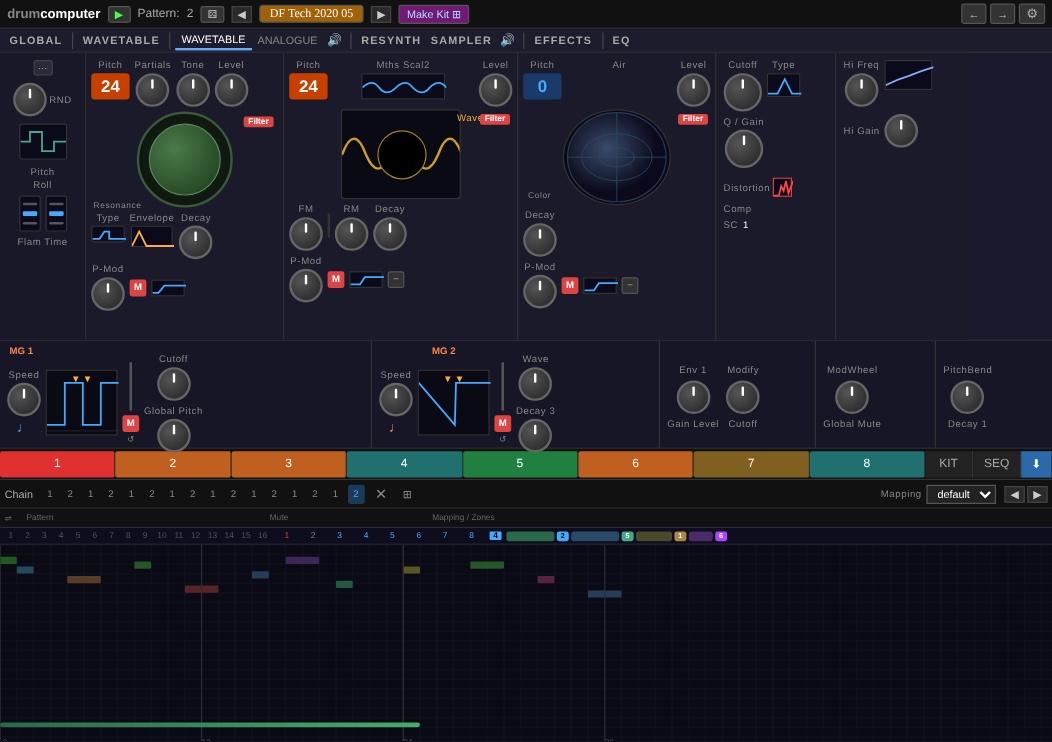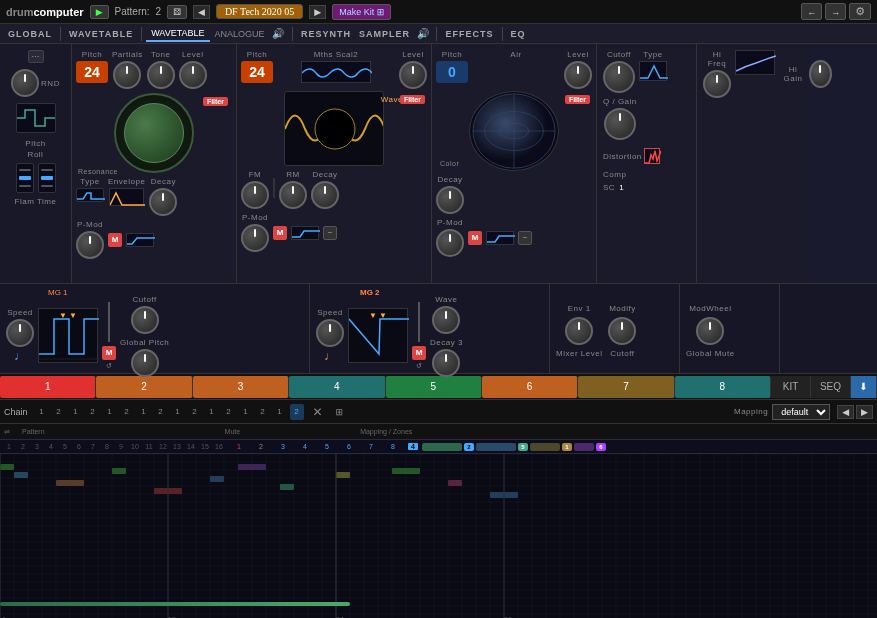--- a/index.html
+++ b/index.html
@@ -238,25 +238,24 @@
     
     .mg-section {
       display: flex;
       height: 90px;
       border-bottom: 1px solid #333;
       background: #161626;
     }
     .mg-label {
       font-size: 8px;
       color: #f84;
-      font-weight: normal;
+      font-weight: bold;
       position: absolute;
       top: 4px;
       left: 8px;
-      margin-left: 40px;
     }
 
     
     .bottom-section {
       flex: 1;
       display: flex;
       flex-direction: column;
     }
 
     
@@ -655,21 +654,21 @@
             <span class="panel-label">Comp</span>
           </div>
           <div class="row gap2" style="align-items:center;">
             <span class="panel-label">SC</span>
             <span class="panel-label" style="color:#fff; margin-left:2px;">1</span>
           </div>
         </div>
       </div>
 
       <div class="eq-panel">
-        <div style="display:flex; flex-direction:row; gap:6px; padding:2px;">
+        <div style="display:flex; flex-direction:column; gap:6px; padding:2px;">
           <div class="row gap4" style="align-items:flex-start;">
             <div class="col gap2">
               <span class="panel-label">Hi Freq</span>
               <div class="knob"></div>
             </div>
             <div style="width:40px; height:25px; background:#0a0a1a; border:1px solid #333;">
               <svg width="40" height="25" viewBox="0 0 40 25">
                 <path d="M0,20 Q10,15 20,12 Q30,8 40,5" stroke="#8af" fill="none" stroke-width="1.5"></path>
               </svg>
             </div>
@@ -756,37 +755,44 @@
             <span class="panel-label">Decay 3</span>
             <div class="knob"></div>
           </div>
         </div>
       </div>
 
       <div style="display:flex; align-items:center; padding:4px 6px; gap:6px; border-right:1px solid #333; min-width:130px;">
         <div style="display:flex; flex-direction:column; margin-top:4px; gap:4px; align-items:center;">
           <span class="panel-label">Env 1</span>
           <div class="knob"></div>
-          <span class="panel-label">Mixer Level</span>
+          <span class="panel-label">Gain Level</span>
         </div>
         <div style="display:flex; flex-direction:column; margin-top:4px; gap:4px; align-items:center;">
           <span class="panel-label">Modify</span>
           <div class="knob"></div>
           <span class="panel-label">Cutoff</span>
         </div>
       </div>
 
       <div style="display:flex; align-items:center; padding:4px 6px; gap:6px; border-right:1px solid #333; min-width:100px;">
         <div style="display:flex; flex-direction:column; margin-top:4px; gap:4px; align-items:center;">
           <span class="panel-label">ModWheel</span>
           <div class="knob"></div>
           <span class="panel-label">Global Mute</span>
         </div>
       </div>
 
+      <div style="display:flex; align-items:center; padding:4px 6px; gap:6px; flex:1;">
+        <div style="display:flex; flex-direction:column; margin-top:4px; gap:4px; align-items:center;">
+          <span class="panel-label">PitchBend</span>
+          <div class="knob"></div>
+          <span class="panel-label">Decay 1</span>
+        </div>
+      </div>
 
     </div>
 
     <div class="bottom-section">
 
       <div class="number-row">
         <div class="num-btn active-red">1</div>
         <div class="num-btn active-orange">2</div>
         <div class="num-btn active-orange">3</div>
         <div class="num-btn active-teal">4</div>

